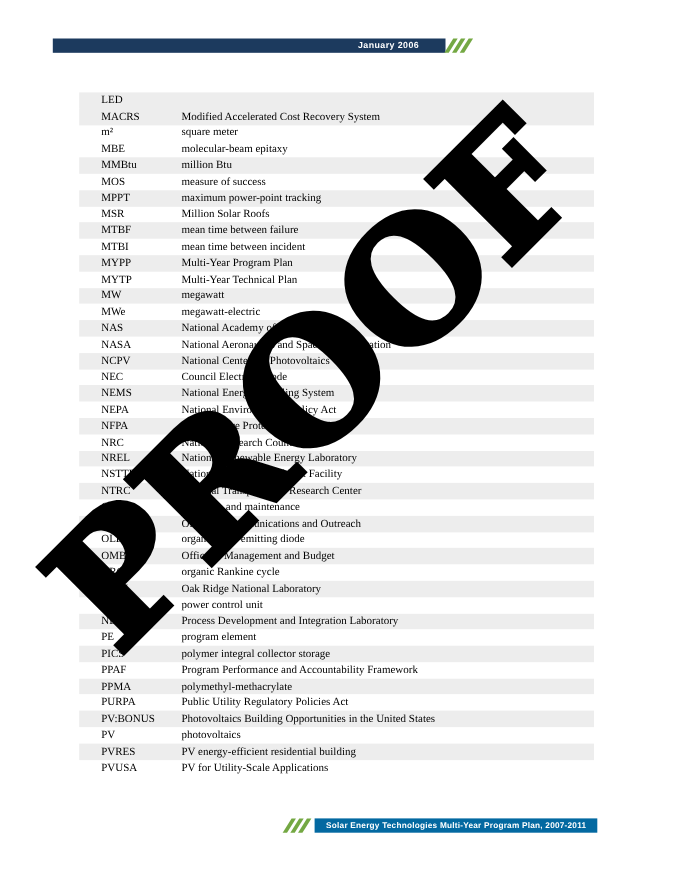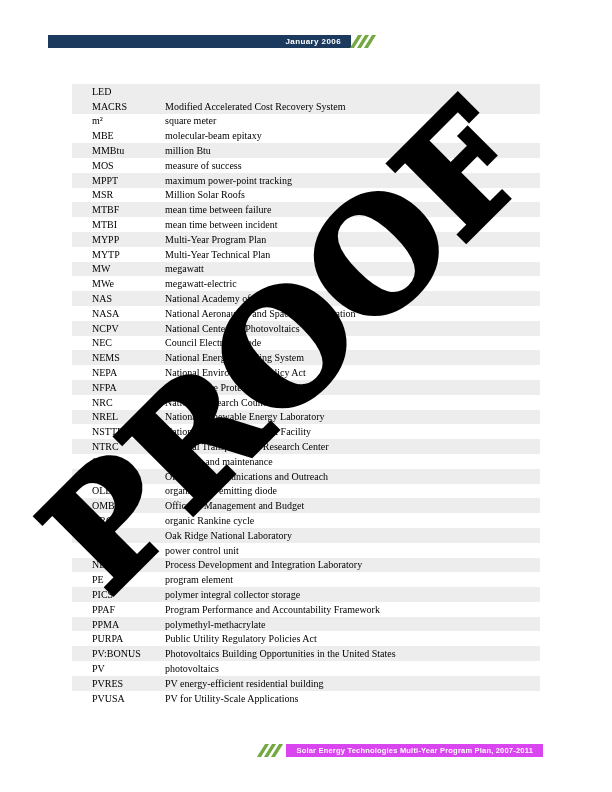--- a/index.html
+++ b/index.html
@@ -14,31 +14,31 @@
   
   .header {
     position: absolute;
     top: 35px; left: 48px;
     height: 13px;
     display: flex;
     align-items: stretch;
     z-index: 2;
   }
   .header-bar {
-    width: 303px;
+    width: 357px;
     background: #1c3a5e;
     color: #fff;
     font-family: "Liberation Sans", sans-serif;
     font-size: 8px;
     font-weight: bold;
     letter-spacing: 0.4px;
     display: flex;
     align-items: center;
     justify-content: flex-end;
-    padding-right: 10px;
+    padding-right: 24px;
   }
   .slash-group { display: flex; align-items: stretch; }
   .slash {
     width: 4px;
     background: #74a843;
     transform: skewX(-32deg);
     margin-left: 3px;
   }
 
   
@@ -79,21 +79,21 @@
     position: absolute;
     top: 744px; right: 46px;
     height: 13px;
     display: flex;
     align-items: stretch;
     z-index: 2;
   }
   .footer .slash-group { margin-right: 4px; }
   .footer .slash { margin-left: 0; margin-right: 3px; }
   .footer-bar {
-    background: #d946ef;
+    background: #0369a1;
     color: #fff;
     font-family: "Liberation Sans", sans-serif;
     font-size: 7.5px;
     font-weight: bold;
     letter-spacing: 0.2px;
     display: flex;
     align-items: center;
     padding: 0 10px;
   }
   .footer-page {

